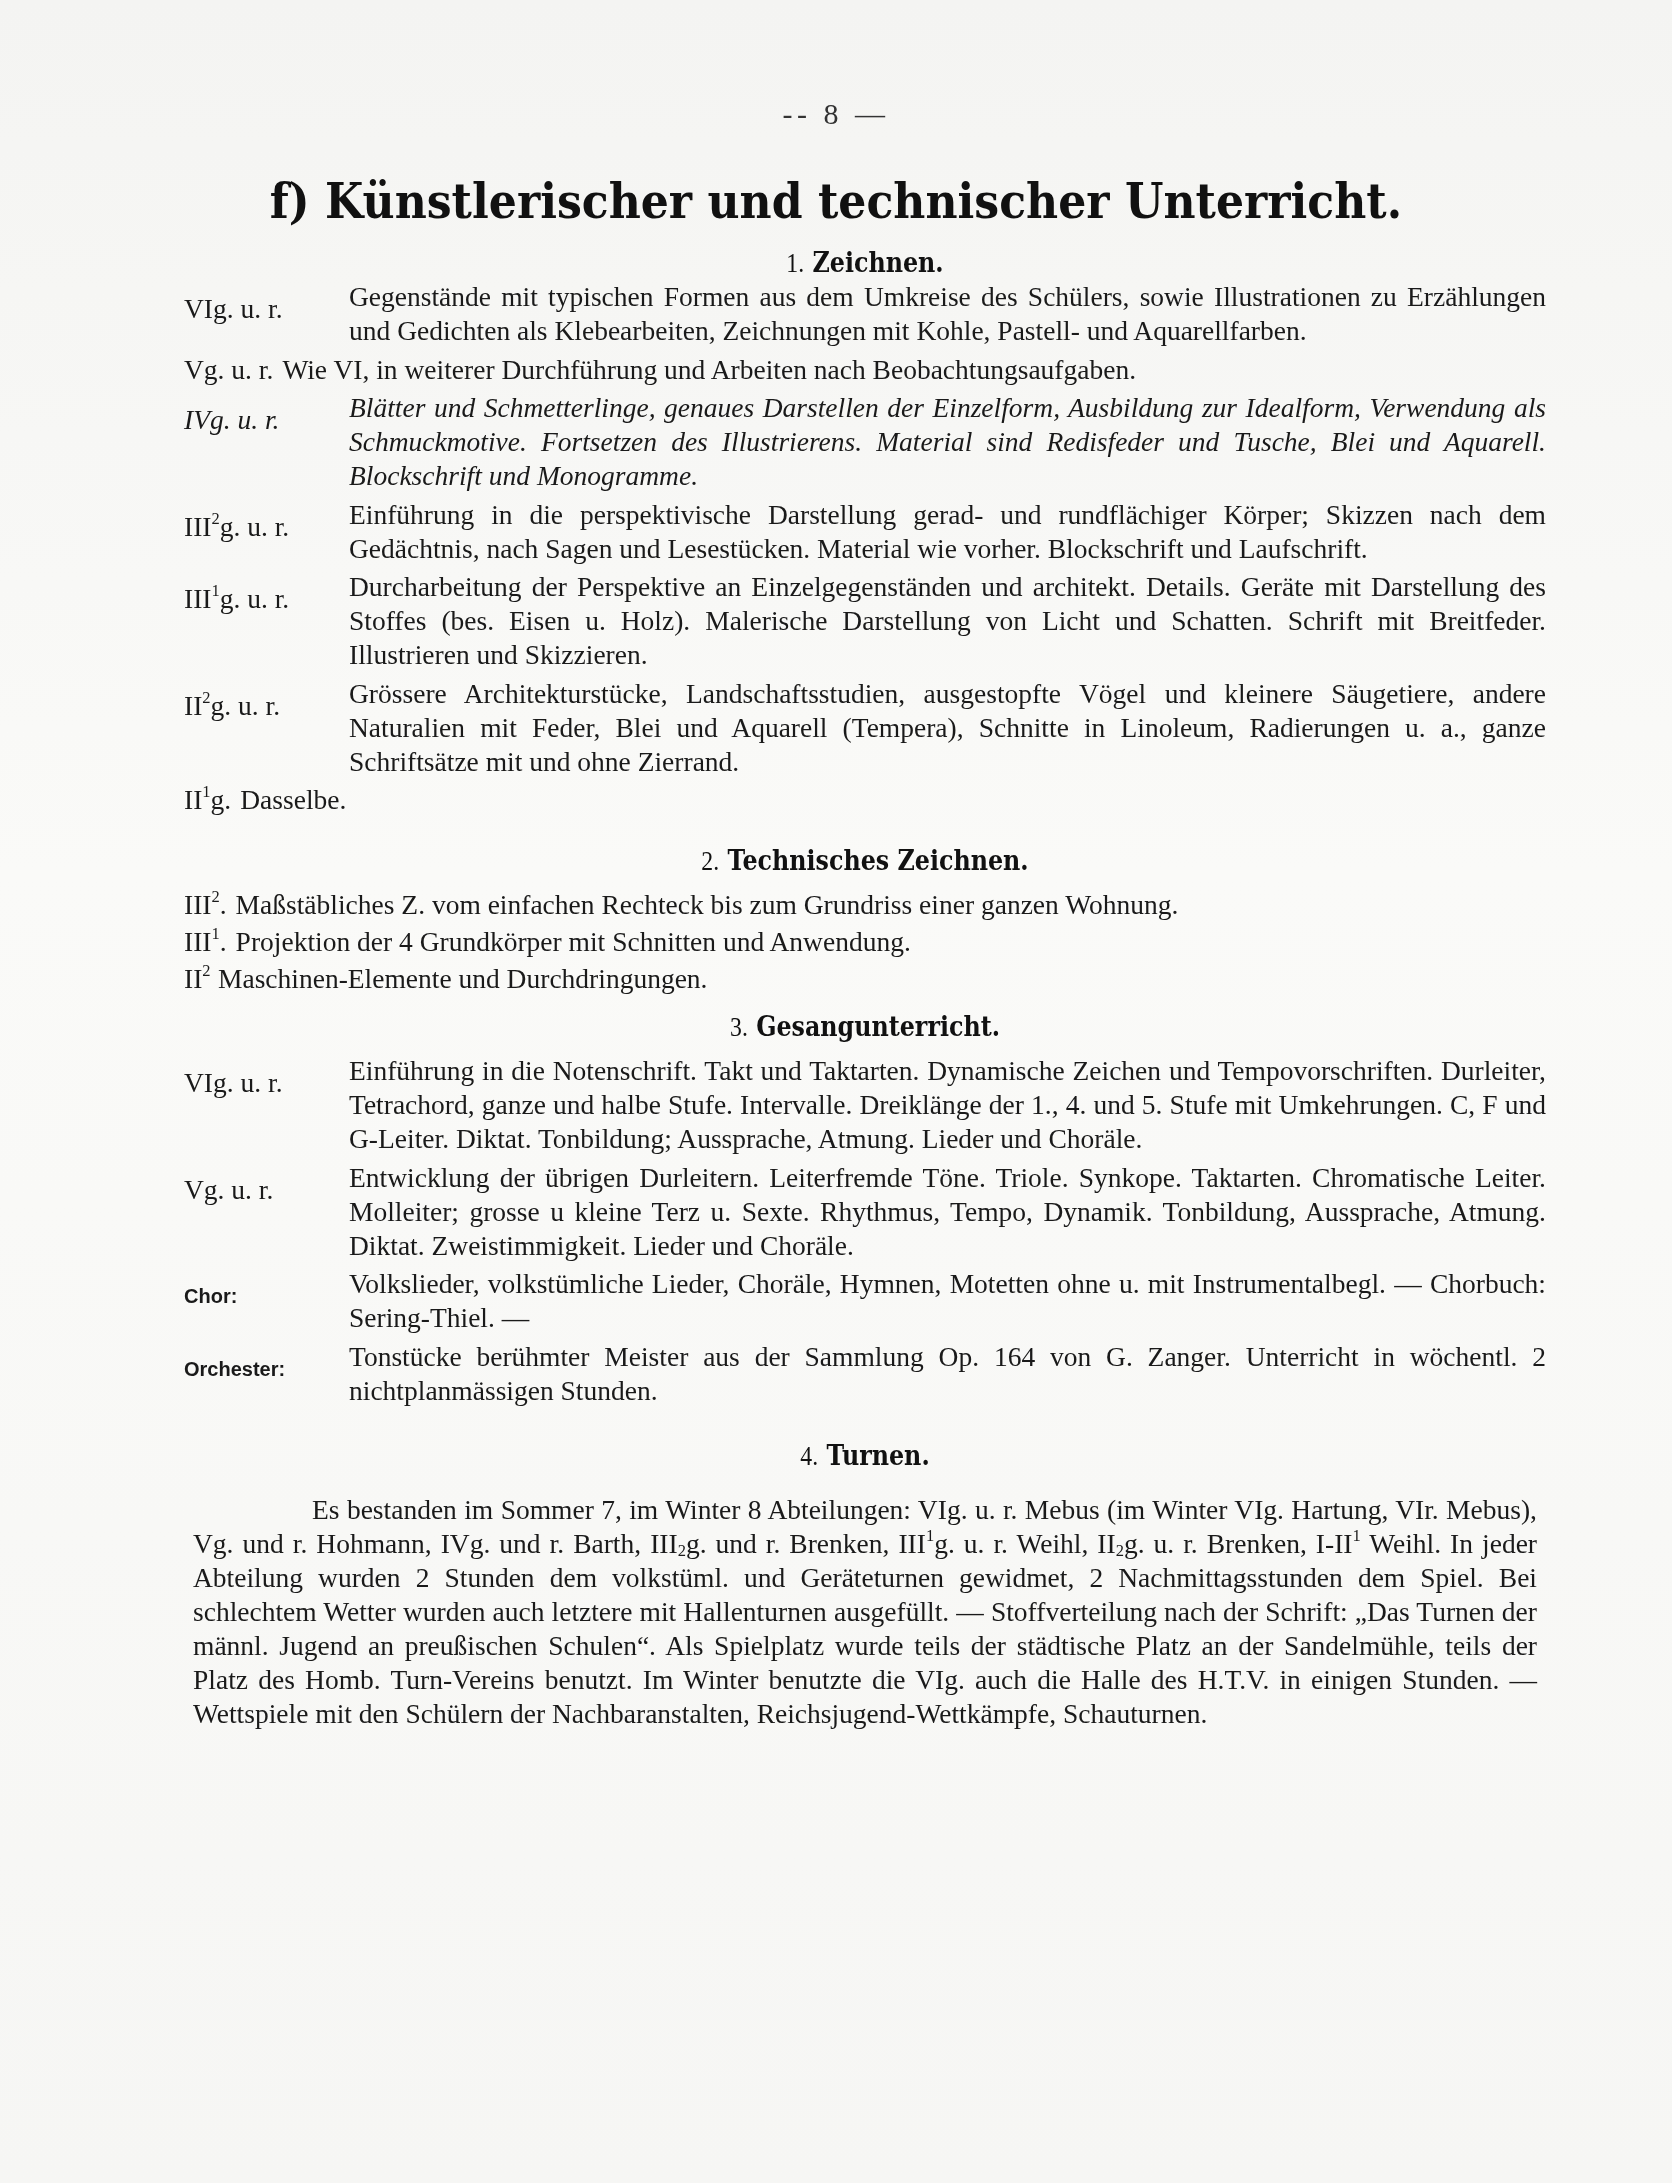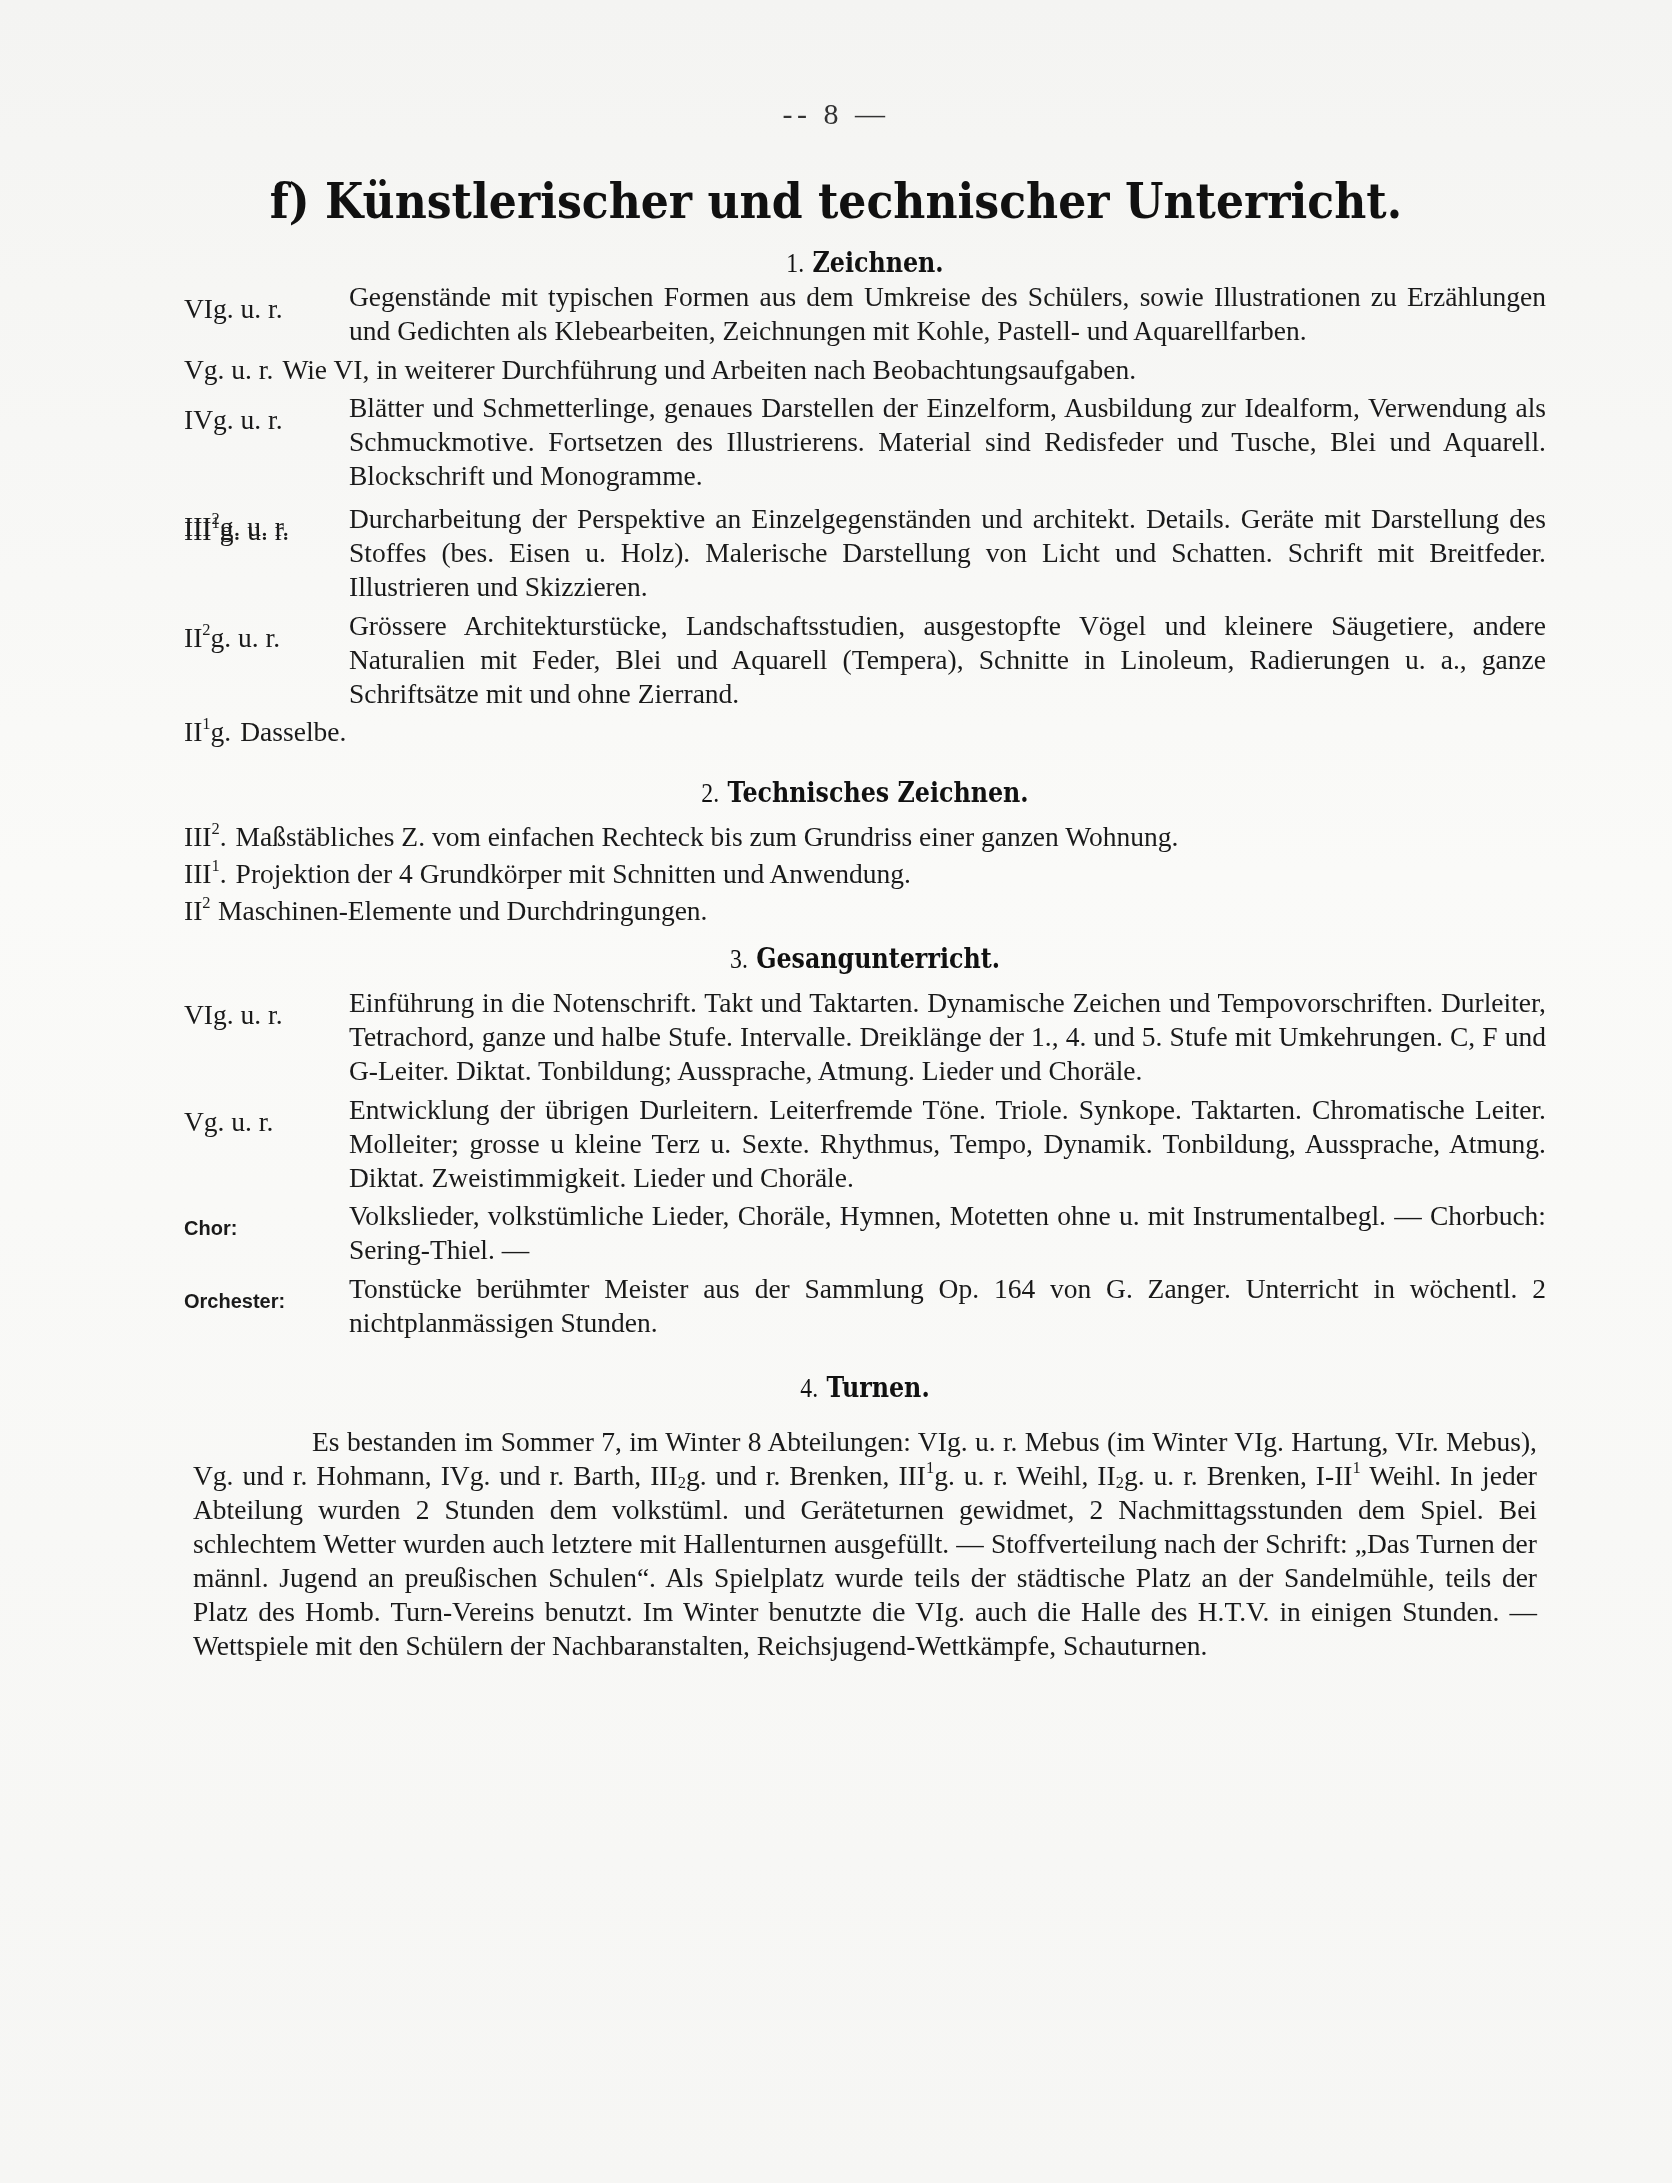--- a/index.html
+++ b/index.html
@@ -66,26 +66,27 @@
     </div>
 
     <div class="entry hang mb" style="padding-left:165px;">
       <span class="lbl">VIg. u. r.</span>
       <span class="txt">Gegenstände mit typischen Formen aus dem Umkreise des Schülers, sowie Illustrationen zu Erzählungen und Gedichten als Klebearbeiten, Zeichnungen mit Kohle, Pastell- und Aquarellfarben.</span>
     </div>
     <div class="entry mb">
       <span class="lbl" style="padding-right:9px;">Vg. u. r.</span>
       <span class="txt">Wie VI, in weiterer Durchführung und Arbeiten nach Beobachtungsaufgaben.</span>
     </div>
-    <div class="entry hang mb" style="padding-left:165px;">
+    <div class="entry hang mb" style="padding-left:165px;font-style:italic;">
       <span class="lbl">IVg. u. r.</span>
       <span class="txt">Blätter und Schmetterlinge, genaues Darstellen der Einzelform, Ausbildung zur Idealform, Verwendung als Schmuckmotive. Fortsetzen des Illustrierens. Material sind Redisfeder und Tusche, Blei und Aquarell. Blockschrift und Monogramme.</span>
     </div>
     <div class="entry hang mb" style="padding-left:165px;">
       <span class="lbl"><span>III</span><sup>2</sup><span>g. u. r.</span></span>
+      <span class="txt">Einführung in die perspektivische Darstellung gerad- und rundflächiger Körper; Skizzen nach dem Gedächtnis, nach Sagen und Lesestücken. Material wie vorher. Blockschrift und Laufschrift.</span>
     </div>
     <div class="entry hang mb" style="padding-left:165px;align-items:center;">
       <span class="lbl"><span>III</span><sup>1</sup><span>g. u. r.</span></span>
       <span class="txt">Durcharbeitung der Perspektive an Einzelgegenständen und architekt. Details. Geräte mit Darstellung des Stoffes (bes. Eisen u. Holz).  Malerische Darstellung von Licht und Schatten.  Schrift mit Breitfeder.  Illustrieren und Skizzieren.</span>
     </div>
     <div class="entry hang mb" style="padding-left:165px;">
       <span class="lbl"><span>II</span><sup>2</sup><span>g. u. r.</span></span>
       <span class="txt">Grössere Architekturstücke, Landschaftsstudien, ausgestopfte Vögel und kleinere Säugetiere, andere Naturalien mit Feder, Blei und Aquarell (Tempera), Schnitte in Linoleum, Radierungen u. a., ganze Schriftsätze mit und ohne Zierrand.</span>
     </div>
     <div class="entry">

